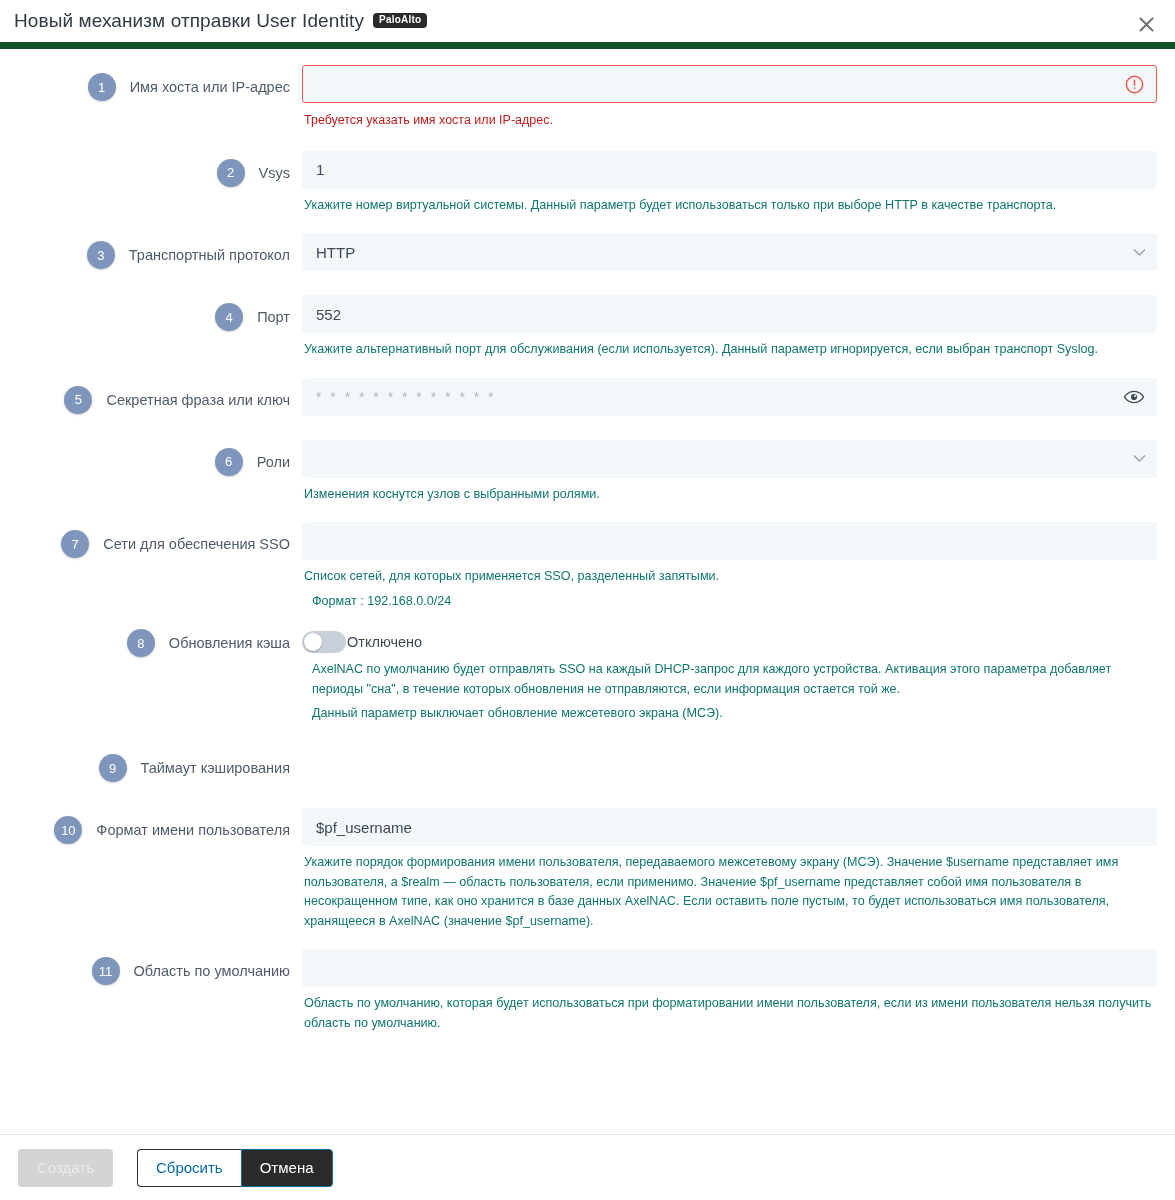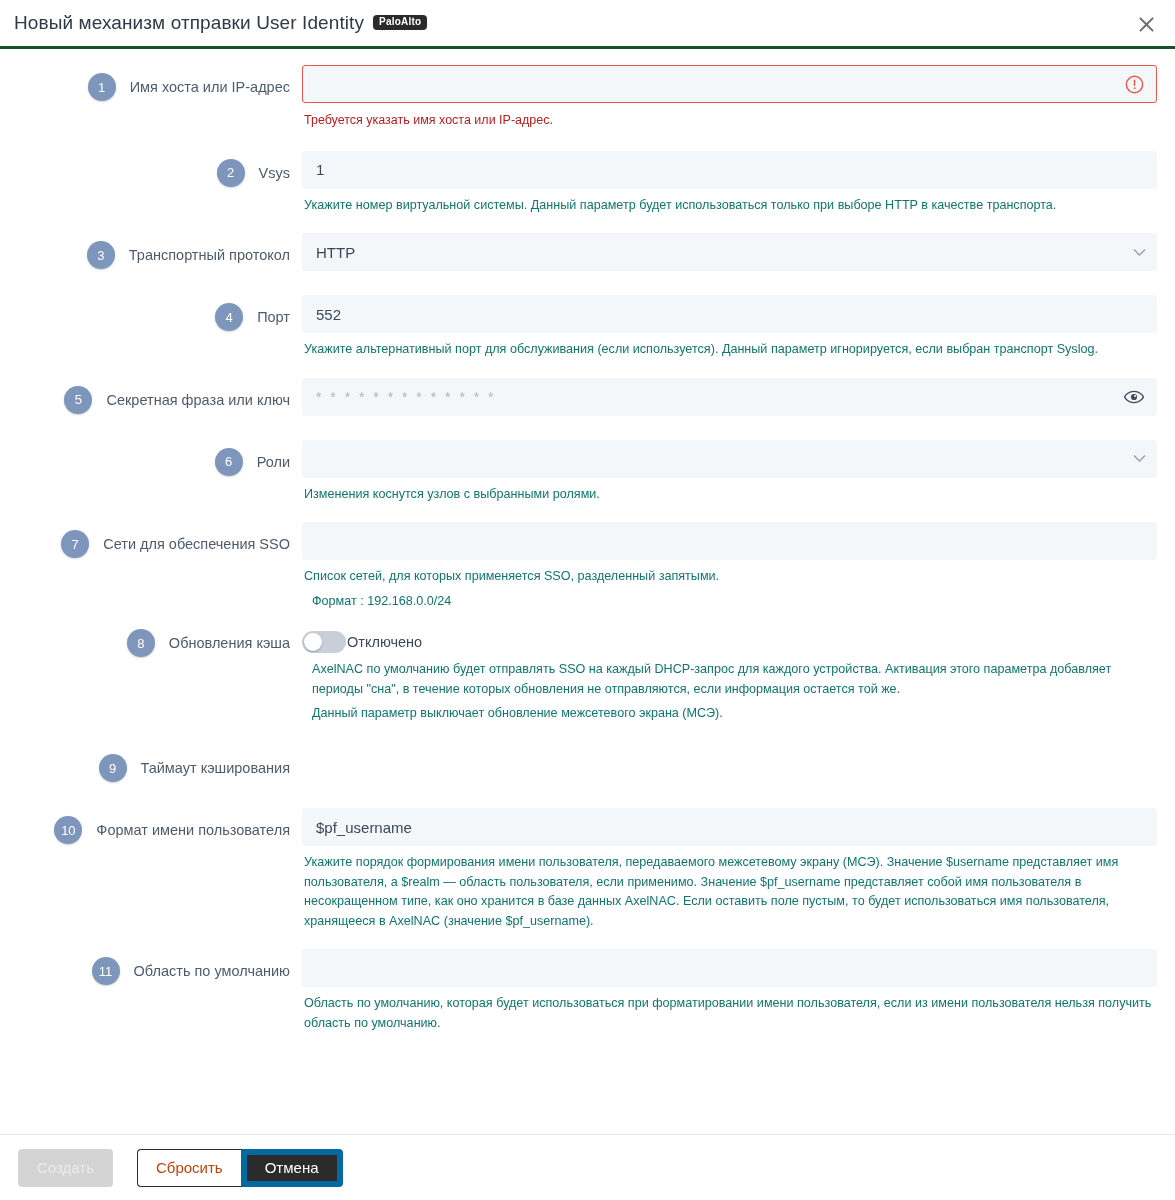--- a/index.html
+++ b/index.html
@@ -16,21 +16,21 @@
     width: 1175px; height: 1200px;
     background: #ffffff;
     display: flex; flex-direction: column;
     overflow: hidden;
   }
 
   
   .modal-header {
     height: 49px;
     flex: 0 0 49px;
-    border-bottom: 3px solid #14532d;
+    border-bottom: 7px solid #14532d;
     display: flex; align-items: center;
     padding: 0 18px 0 14px;
     position: relative;
   }
   .modal-title {
     font-size: 19px;
     color: #2f3a46;
     font-weight: 400;
     letter-spacing: .1px;
     white-space: nowrap;
@@ -210,29 +210,29 @@
     white-space: nowrap;
   }
   .btn-create {
     background: #d4d4d4;
     color: #ebebeb;
     cursor: default;
   }
   .btn-group { display: inline-flex; margin-left: 24px; }
   .btn-reset {
     background: #ffffff;
-    color: #c2410c;
+    color: #0369a1;
     border: 1px solid #2b2b2b;
     border-right: none;
     border-radius: 4px 0 0 4px;
   }
   .btn-cancel {
     background: #2b2b2b;
     color: #ffffff;
-    border: 6px solid #0369a1;
+    border: 1px solid #0369a1;
     border-radius: 0 4px 4px 0;
   }
   .mono-val { font-size: 15px; color: #3d4856; }
 </style>
 </head>
 <body>
 
 <div class="modal">
 
   <div class="modal-header">

